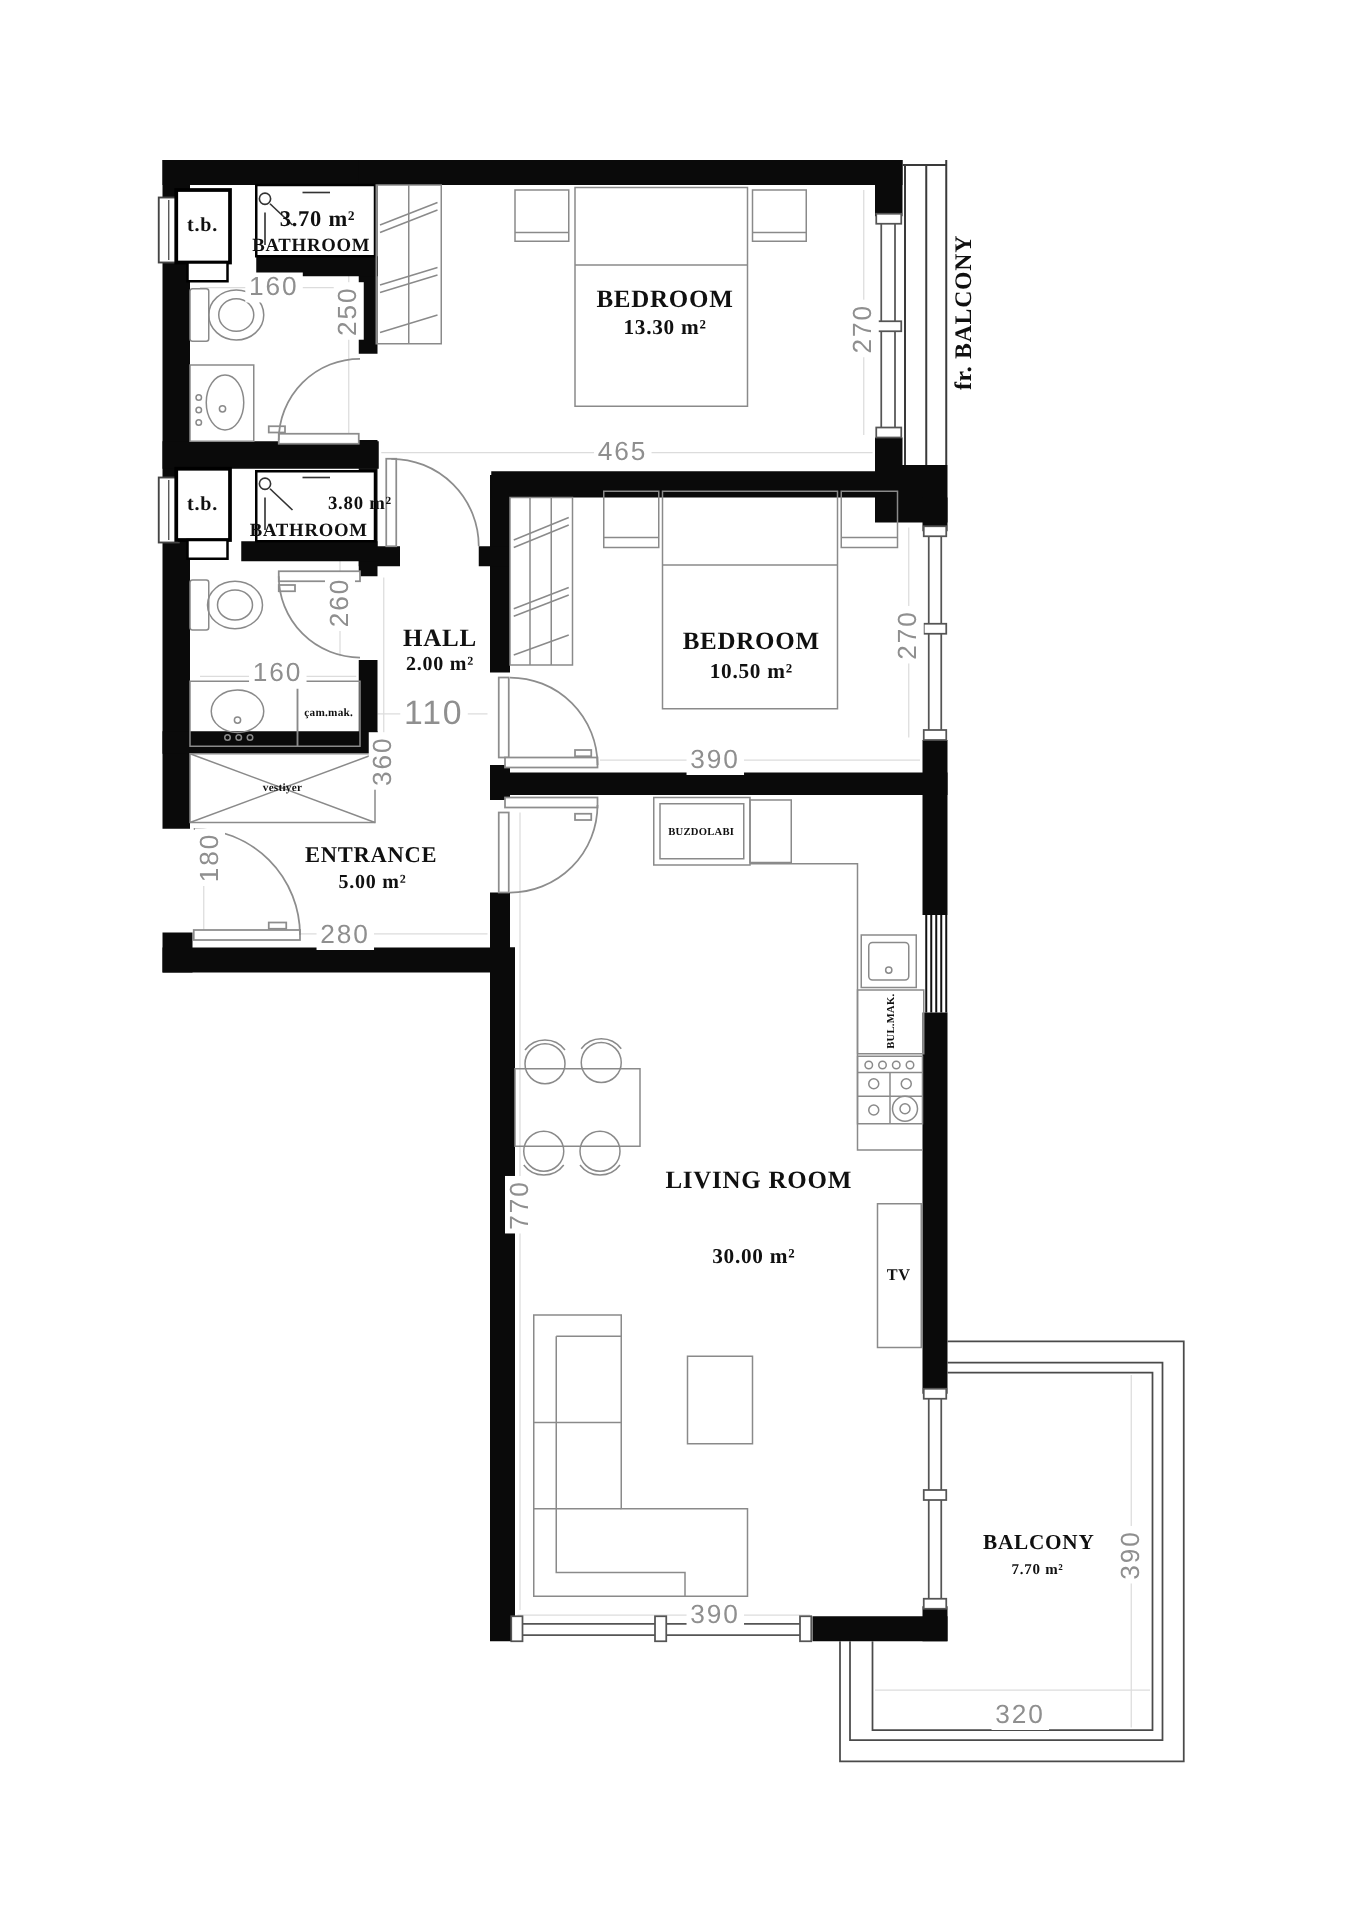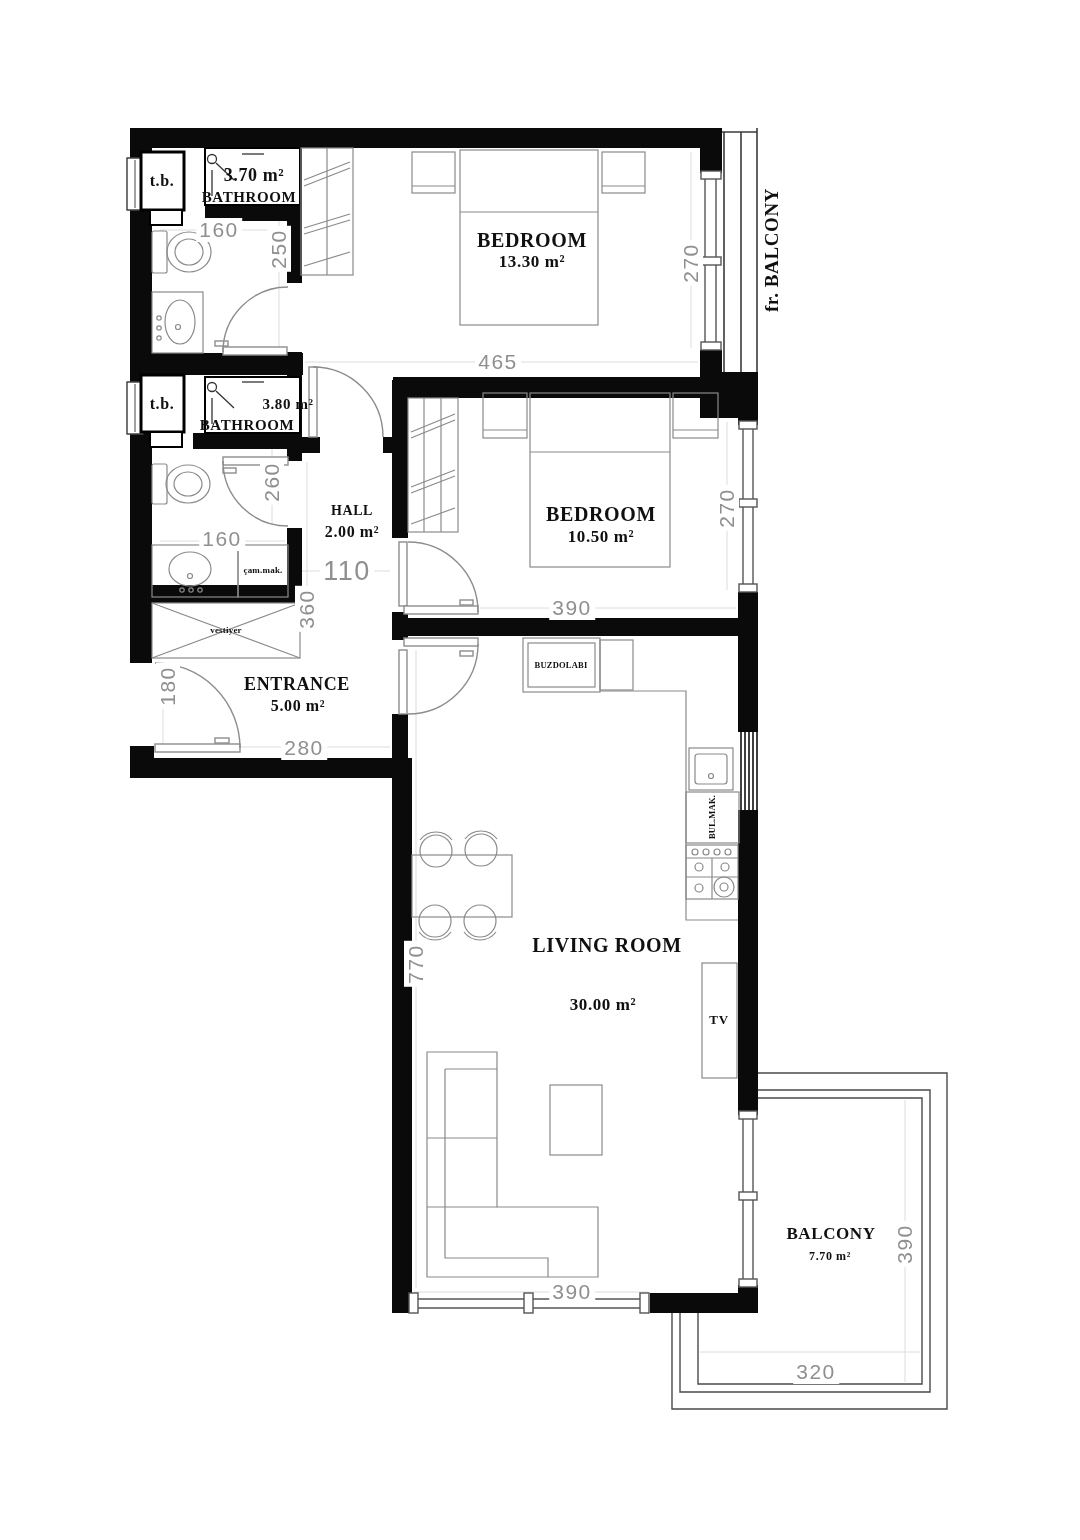--- a/index.html
+++ b/index.html
@@ -321,29 +321,29 @@
   <div class="lbl" style="left:532px;top:240px;font-size:20px;">BEDROOM</div>
   <div class="lbl" style="left:532px;top:262px;font-size:17px;">13.30 m²</div>
   <div class="lbl dim" style="left:498px;top:362px;font-size:21px;">465</div>
   <div class="lbl dim v" style="left:691px;top:263px;font-size:21px;">270</div>
 
   <div class="lbl" style="left:601px;top:514px;font-size:20px;">BEDROOM</div>
   <div class="lbl" style="left:601px;top:537px;font-size:17px;">10.50 m²</div>
   <div class="lbl dim" style="left:572px;top:608px;font-size:21px;">390</div>
   <div class="lbl dim v" style="left:727px;top:508px;font-size:21px;">270</div>
 
-  <div class="lbl" style="left:352px;top:511px;font-size:14px;">HALL</div>
+  <div class="lbl" style="left:352px;top:511px;font-size:20px;">HALL</div>
   <div class="lbl" style="left:352px;top:532px;font-size:16px;">2.00 m²</div>
   <div class="lbl dim" style="left:347px;top:571px;font-size:27px;">110</div>
   <div class="lbl dim v" style="left:307px;top:609px;font-size:21px;">360</div>
 
   <div class="lbl" style="left:297px;top:684px;font-size:18px;">ENTRANCE</div>
   <div class="lbl" style="left:298px;top:706px;font-size:16px;">5.00 m²</div>
   <div class="lbl dim v" style="left:168px;top:686px;font-size:21px;">180</div>
-  <div class="lbl dim" style="left:276px;top:748px;font-size:21px;margin-left:28px;">280</div>
+  <div class="lbl dim" style="left:276px;top:748px;font-size:21px;">280</div>
 
   <div class="lbl" style="left:607px;top:945px;font-size:20px;">LIVING ROOM</div>
   <div class="lbl" style="left:603px;top:967px;font-size:17px;margin-top:38px;">30.00 m²</div>
   <div class="lbl dim v" style="left:416px;top:964px;font-size:21px;">770</div>
   <div class="lbl dim" style="left:572px;top:1292px;font-size:21px;">390</div>
 
   <div class="lbl" style="left:831px;top:1234px;font-size:17px;">BALCONY</div>
   <div class="lbl" style="left:830px;top:1256px;font-size:12px;">7.70 m²</div>
   <div class="lbl dim v" style="left:905px;top:1244px;font-size:21px;">390</div>
   <div class="lbl dim" style="left:816px;top:1352px;font-size:21px;margin-top:20px;">320</div>

